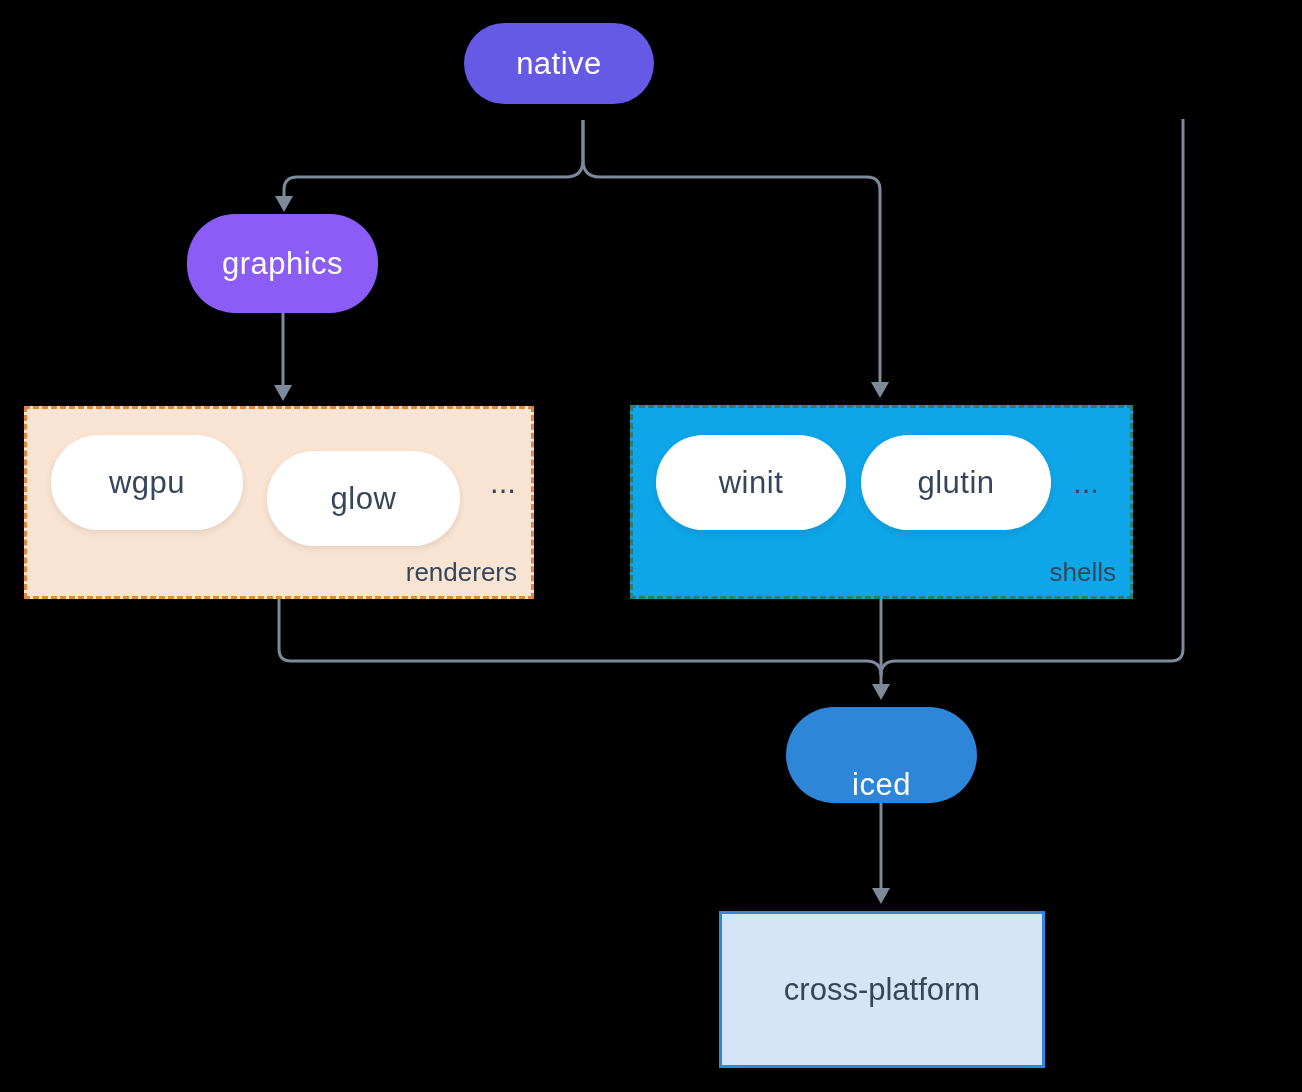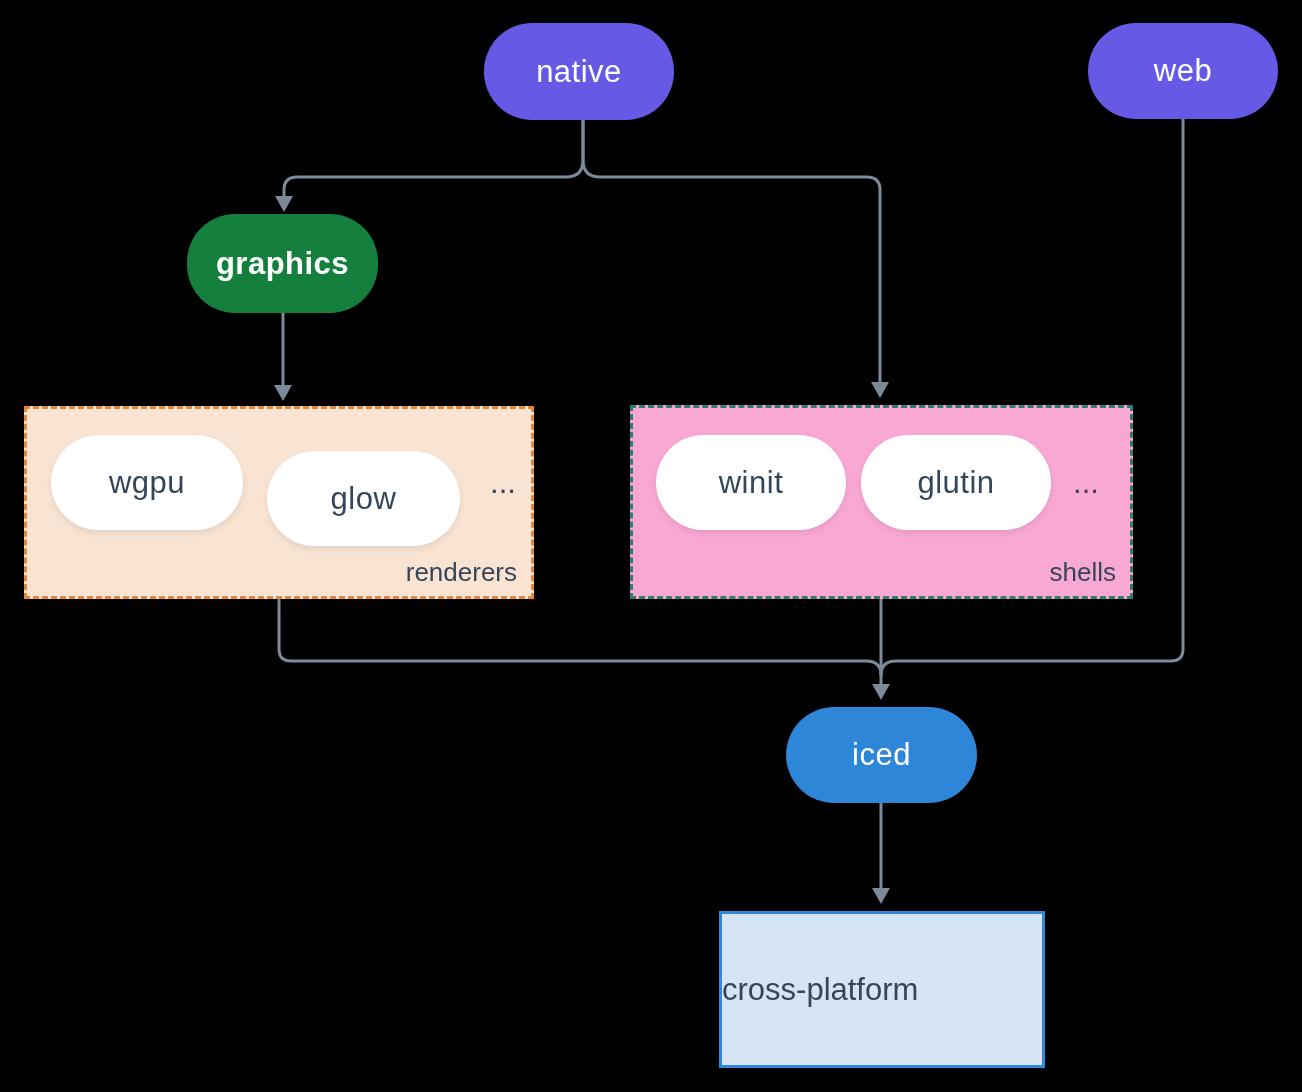--- a/index.html
+++ b/index.html
@@ -13,55 +13,55 @@
   svg.wires{position:absolute;left:0;top:0;pointer-events:none;}
   .pill{
     position:absolute;
     display:flex;align-items:center;justify-content:center;
     border-radius:48px;
     font-size:31px;
     color:#ffffff;
     letter-spacing:0.5px;
   }
   .pill.purple{background:#6559E6;}
-  .pill.orange{background:#15803d;font-weight:bold;}
-  .pill.blue{background:#2E86D8;}
+  .pill.orange{background:#8b5cf6;}
+  .pill.blue{background:#2E86D8;align-items:flex-end;}
   .pill.white{
     background:#ffffff;color:#36465A;
     box-shadow:0 3px 6px rgba(40,40,40,0.10);
   }
   .group{
     position:absolute;
     box-sizing:border-box;
   }
   .group.renderers{
     background:#F9E4D3;border:3px dashed #E2873C;
   }
   .group.shells{
-    background:#f9a8d4;border:3px dashed #2F7D6D;
+    background:#0ea5e9;border:3px dashed #2F7D6D;
   }
   .group-label{
     position:absolute;right:14px;bottom:8px;
     font-size:26px;color:#36465A;
   }
   .ellipsis{
     position:absolute;
     display:flex;align-items:center;justify-content:center;
     font-size:31px;color:#36465A;
   }
   .app-box{
     position:absolute;
     left:719px;top:911px;width:326px;height:157px;
     box-sizing:border-box;
     background:#D5E5F6;border:3px solid #3187DC;
-    display:flex;flex-direction:column;align-items:flex-start;justify-content:center;
+    display:flex;flex-direction:column;align-items:center;justify-content:center;
     font-size:31px;line-height:47px;color:#36465A;
   }
   
-  .node-native{left:484px;top:23px;width:190px;height:97px;}
+  .node-native{left:464px;top:23px;width:190px;height:81px;}
   .node-web{left:1088px;top:23px;width:190px;height:96px;}
   .node-graphics{left:187px;top:214px;width:191px;height:99px;}
   .node-iced{left:786px;top:707px;width:191px;height:96px;}
   .group.renderers{left:24px;top:406px;width:510px;height:193px;}
   .group.shells{left:630px;top:405px;width:503px;height:194px;}
   .pill-wgpu{left:24px;top:26px;width:192px;height:95px;}
   .pill-glow{left:240px;top:26px;width:193px;height:95px;margin-top:16px;}
   .pill-winit{left:23px;top:27px;width:190px;height:95px;}
   .pill-glutin{left:228px;top:27px;width:190px;height:95px;}
   .ellipsis-renderers{left:451px;top:26px;width:50px;height:95px;}
@@ -95,23 +95,20 @@
       <polygon points="274,385 292,385 283,401"></polygon>
       <polygon points="872,684 890,684 881,700"></polygon>
       <polygon points="872,888 890,888 881,904"></polygon>
     </g>
   </svg>
 
   <div class="pill purple node-native">
     <span>native</span>
   </div>
 
-  <div class="pill purple node-web">
-    <span>web</span>
-  </div>
 
   <div class="pill orange node-graphics">
     <span>graphics</span>
   </div>
 
   <div class="group renderers">
     <div class="pill white pill-wgpu">
       <span>wgpu</span>
     </div>
     <div class="pill white pill-glow">

